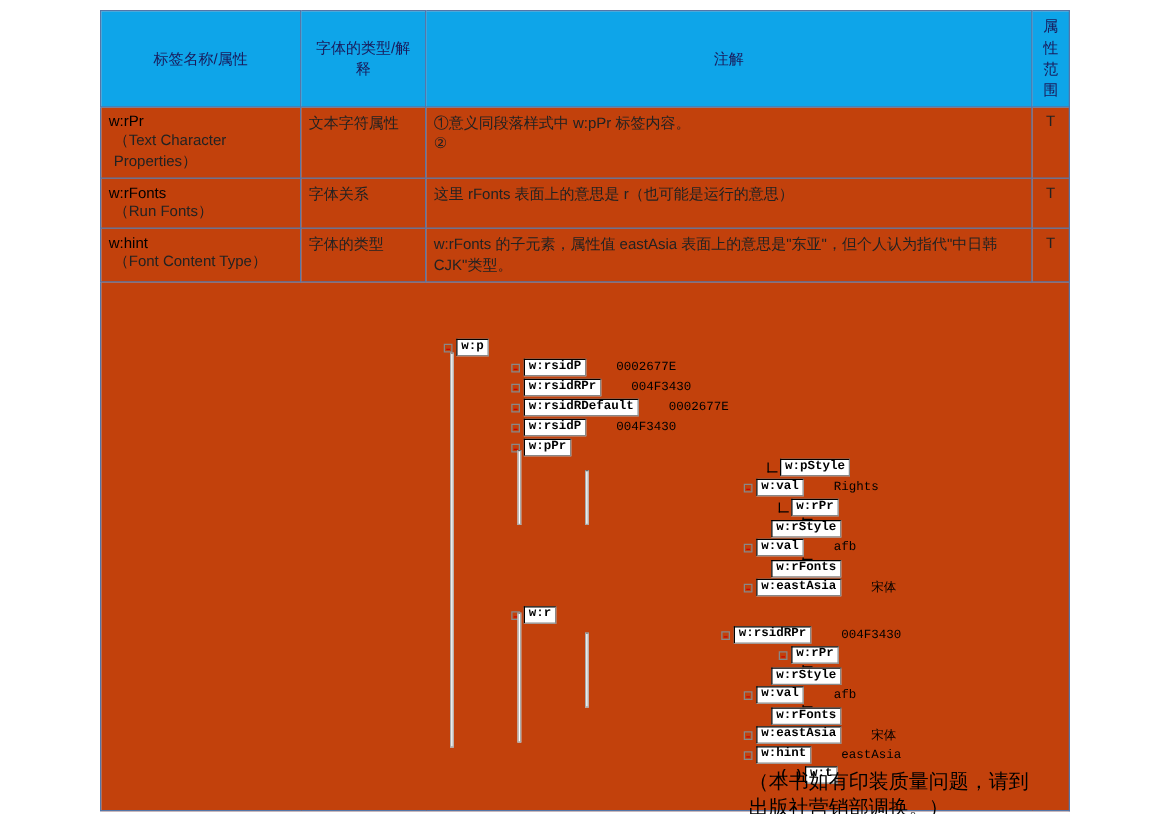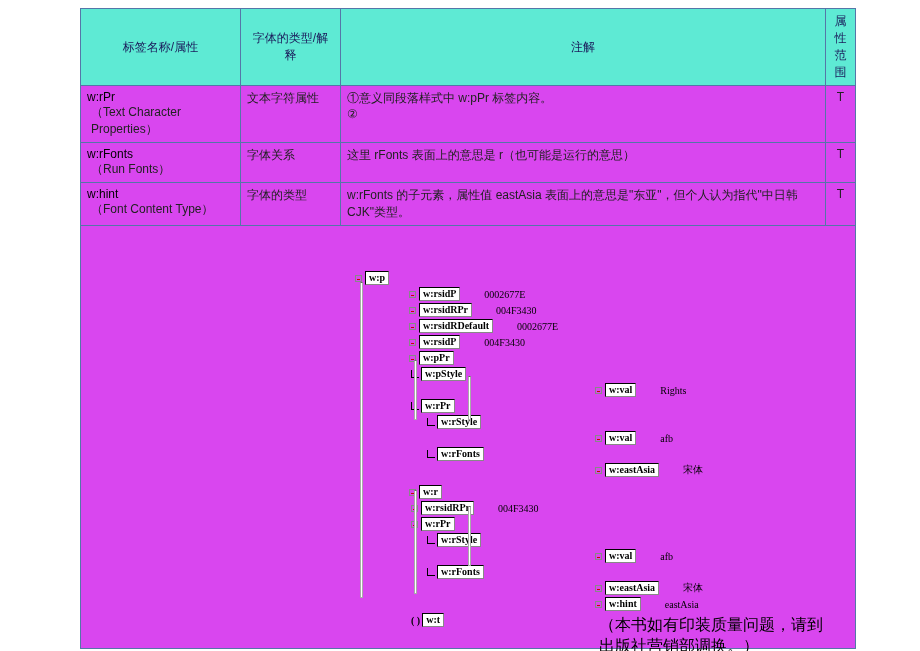--- a/index.html
+++ b/index.html
@@ -16,40 +16,40 @@
     table.main {
       border-collapse: collapse;
       width: 100%;
     }
     table.main th, table.main td {
       border: 1px solid #5576a8;
       vertical-align: top;
       padding: 4px 6px;
     }
     table.main th {
-      background: #5eead4;
+      background: #0ea5e9;
       text-align: center;
       font-weight: normal;
       color: #1a1a5a;
       height: 34px;
       vertical-align: middle;
     }
     .col-tag { width: 160px; }
     .col-cn { width: 100px; }
     .col-annot { width: auto; margin-left: 28px; }
     .col-range { width: 30px; }
-    table.main td { background: #d946ef; color: #222; }
+    table.main td { background: #c2410c; color: #222; }
     .tagname { color: #000; }
     .tagsub { display: block; margin-left: 4px; }
     .range-cell { text-align: center; }
     td.annot-body { padding: 6px 4px 8px 4px; }
     .tree-area {
       margin-left: 268px;
       margin-top: 40px;
-      font-family: Liberation Serif, serif;
+      font-family: Liberation Mono, monospace;
       font-size: 10px;
       color: #000;
       position: relative;
       width: 480px;
     }
     .tree-row { display: flex; align-items: center; height: 16px; }
     .box-w {
       display: inline-block;
       background: #fff;
       border: 1px solid #000;
@@ -58,22 +58,22 @@
       padding: 0 3px;
       white-space: nowrap;
       font-weight: bold;
       height: 14px;
       line-height: 12px;
       margin-right: 4px;
     }
     .val-plain { font-weight: normal; margin-left: 20px; }
     .i0 { margin-left: 0; }
     .i1 { margin-left: 54px; }
-    .i2 { margin-left: 56px; }
-    .i3 { margin-left: 72px; }
+    .i2 { margin-left: 108px; justify-content: center; }
+    .i3 { margin-left: 104px; flex-direction: column; }
     .i4 { margin-left: 240px; }
     .sq { display: inline-block; width: 7px; height: 7px; border: 1px solid #888; margin-right: 3px; vertical-align: 1px; }
     .sq::after { content: ""; display: block; width: 3px; height: 1px; background: #c00; margin: 3px auto 0; }
     .corner {
       display: inline-block;
       width: 8px; height: 8px;
       border-left: 1px solid #000;
       border-bottom: 1px solid #000;
       margin-right: 2px;
       vertical-align: 3px;

